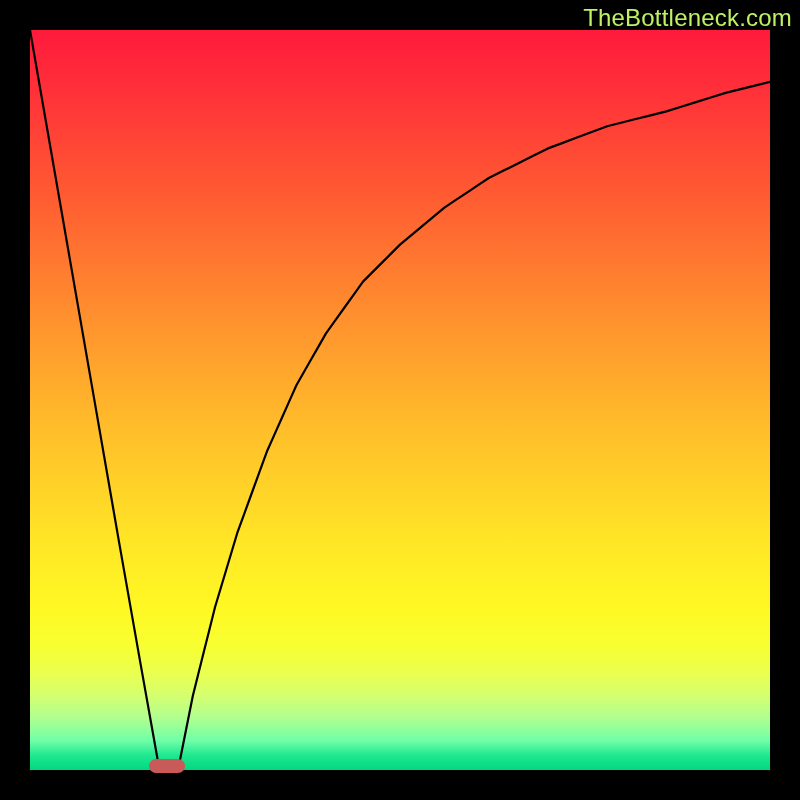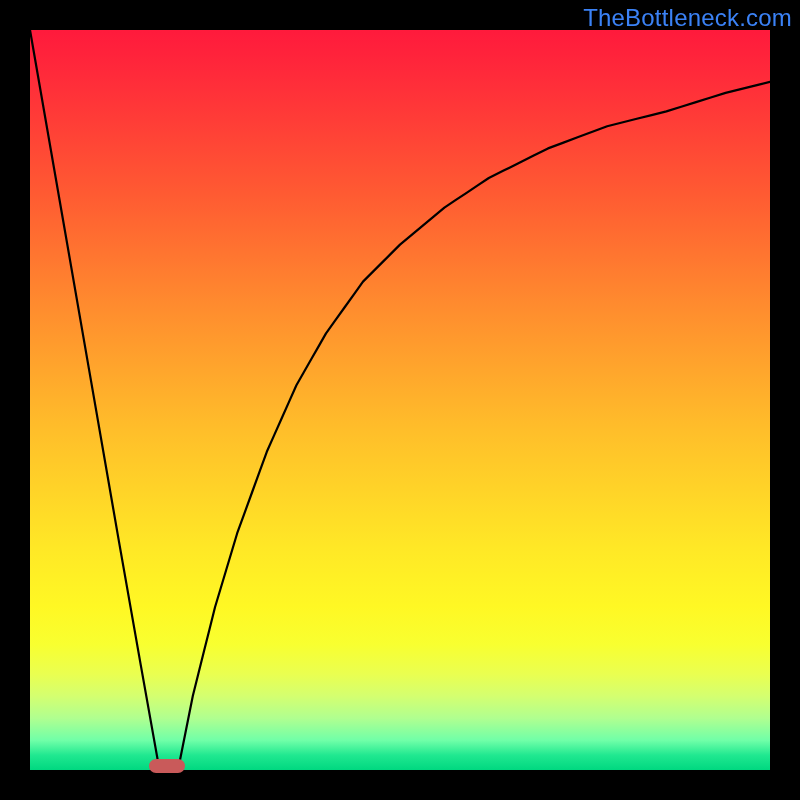--- a/index.html
+++ b/index.html
@@ -41,21 +41,21 @@
       #b0ff90 93%,
       #70ffa8 96%,
       #20e890 98%,
       #00d880 100%
     );
   }
   .watermark {
     position: absolute;
     top: 4px;
     right: 8px;
-    color: #3b82f6;
+    color: #bef264;
     font-size: 24px;
     font-weight: 500;
     letter-spacing: 0.2px;
     z-index: 10;
   }
   svg.curve {
     position: absolute;
     left: 0;
     top: 0;
     width: 740px;

